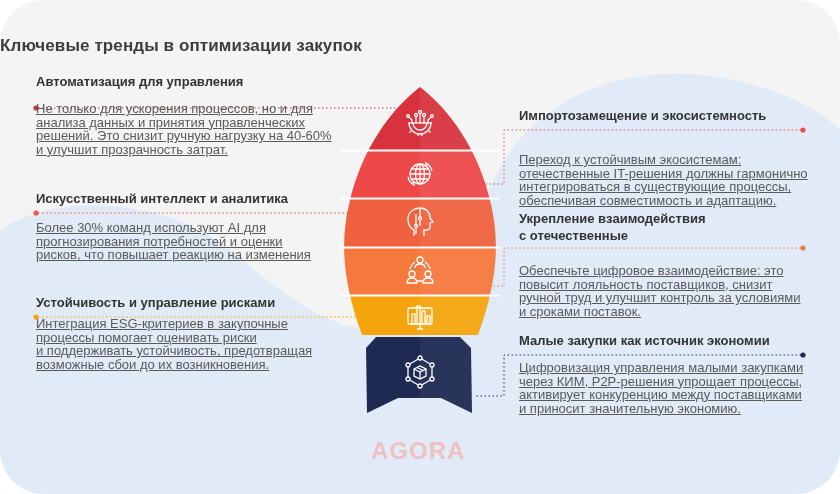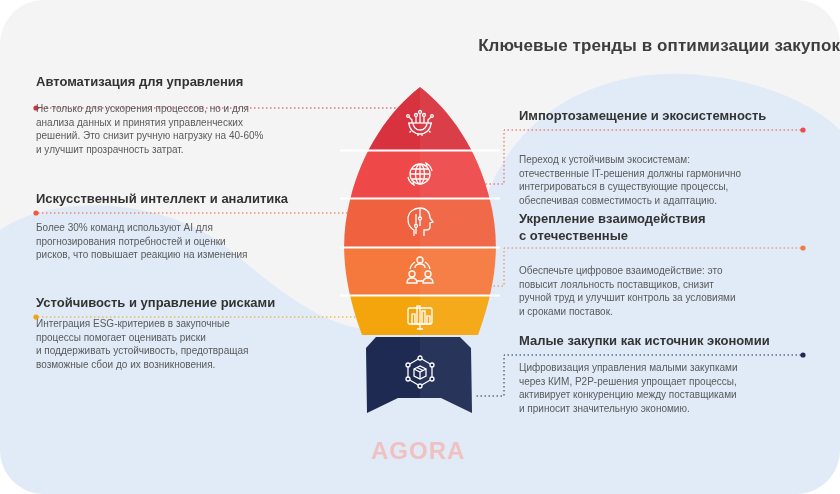--- a/index.html
+++ b/index.html
@@ -1,22 +1,22 @@
 <!DOCTYPE html>
 <html><head>
 <meta charset="utf-8">
 <style>
   html, body { margin:0; padding:0; }
   body { width:840px; height:494px; background:#ffffff; overflow:hidden; font-family:"Liberation Sans", sans-serif; }
   .card { position:absolute; left:0; top:0; width:840px; height:494px; border-radius:44px; background:#f4f4f4; overflow:hidden; }
   .bg-svg { position:absolute; left:0; top:0; }
-  .title { position:absolute; left:0; top:36px; width:840px; text-align:right; font-size:17px; font-weight:bold; color:#3d3d3d; letter-spacing:0.1px; }
+  .title { position:absolute; left:0; top:36px; width:840px; text-align:left; font-size:17px; font-weight:bold; color:#3d3d3d; letter-spacing:0.1px; }
   .block { position:absolute; }
   .block h3 { margin:0; font-size:13px; font-weight:bold; color:#333333; line-height:17px; }
-  .block p { margin:0; font-size:10px; line-height:13.6px; color:#5a5a5a; }
+  .block p { margin:0; font-size:13px; line-height:13.6px; color:#5a5a5a;text-decoration:underline; }
   .rocket { position:absolute; left:0; top:0; }
   .icon { position:absolute; }
   .logo { position:absolute; left:371px; top:437px; font-size:24px; font-weight:bold; color:#efc1c1; letter-spacing:1px; }
 </style>
 </head>
 <body>
 
 <div class="card">
 
   <svg class="bg-svg" width="840" height="494">

